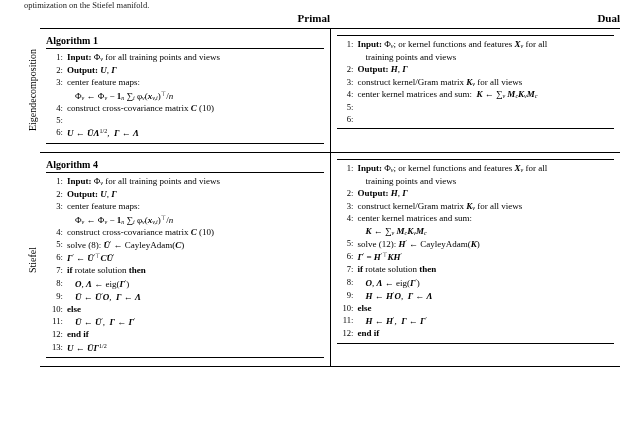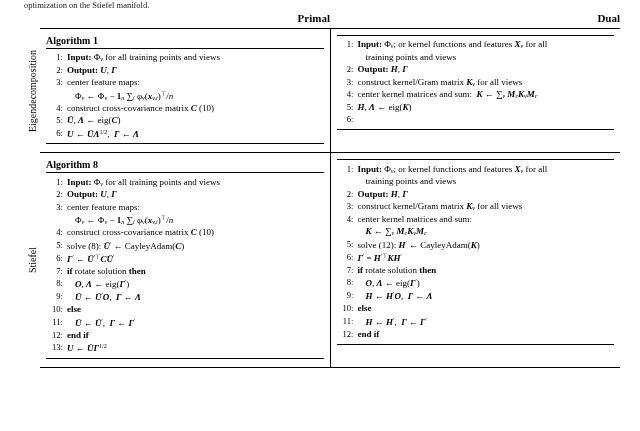--- a/index.html
+++ b/index.html
@@ -181,21 +181,20 @@
               <div class="step">
                 <div class="num"></div>
                 <div class="txt ind1">Φ<sub><span class="it">v</span></sub> ← Φ<sub><span class="it">v</span></sub> − <span class="bold">1</span><sub><span class="it">n</span></sub> ∑<sub><span class="it">i</span></sub> φ<sub><span class="it">v</span></sub>(<span class="vec">x</span><sub><span class="it">v,i</span></sub>)<sup>⊤</sup>/<span class="it">n</span></div>
               </div>
               <div class="step">
                 <div class="num">4:</div>
                 <div class="txt">construct cross-covariance matrix <span class="mat">C</span> (10)</div>
               </div>
               <div class="step">
                 <div class="num">5:</div>
-                <div class="txt"><span class="mat">Ū</span>, <span class="mat">Λ</span> ← eig(<span class="mat">C</span>)</div>
               </div>
               <div class="step">
                 <div class="num">6:</div>
                 <div class="txt"><span class="mat">U</span> ← <span class="mat">Ū</span><span class="mat">Λ</span><sup>1/2</sup>,&nbsp; <span class="mat">Γ</span> ← <span class="mat">Λ</span></div>
               </div>
             </div>
           <div class="alg-rule-bottom"></div>
         </div>
       </div>
       <div class="cell">
@@ -217,40 +216,39 @@
               <div class="step">
                 <div class="num">3:</div>
                 <div class="txt">construct kernel/Gram matrix <span class="mat">K</span><sub><span class="it">v</span></sub> for all views</div>
               </div>
               <div class="step">
                 <div class="num">4:</div>
                 <div class="txt">center kernel matrices and sum:&nbsp; <span class="mat">K</span> ← ∑<sub><span class="it">v</span></sub> <span class="mat">M</span><sub><span class="it">c</span></sub><span class="mat">K</span><sub><span class="it">v</span></sub><span class="mat">M</span><sub><span class="it">c</span></sub></div>
               </div>
               <div class="step">
                 <div class="num">5:</div>
-                <div class="txt"><span class="mat">H</span>, <span class="mat">Λ</span> ← eig(<span class="mat">K</span>)</div>
               </div>
               <div class="step">
                 <div class="num">6:</div>
               </div>
             </div>
           <div class="alg-rule-bottom"></div>
         </div>
       </div>
     </div>
 
     <div class="rule-mid"></div>
 
     <div class="band">
       <div class="rowlabel">
         <span>Stiefel</span>
       </div>
       <div class="cell left">
         <div class="algbox">
-          <div class="alg-title">Algorithm 8</div>
+          <div class="alg-title">Algorithm 4</div>
           <div class="alg-rule"></div>
           <div class="steps">
               <div class="step">
                 <div class="num">1:</div>
                 <div class="txt"><span class="bold">Input:</span> Φ<sub><span class="it">v</span></sub> for all training points and views</div>
               </div>
               <div class="step">
                 <div class="num">2:</div>
                 <div class="txt"><span class="bold">Output:</span> <span class="mat">U</span>, <span class="mat">Γ</span></div>
               </div>

